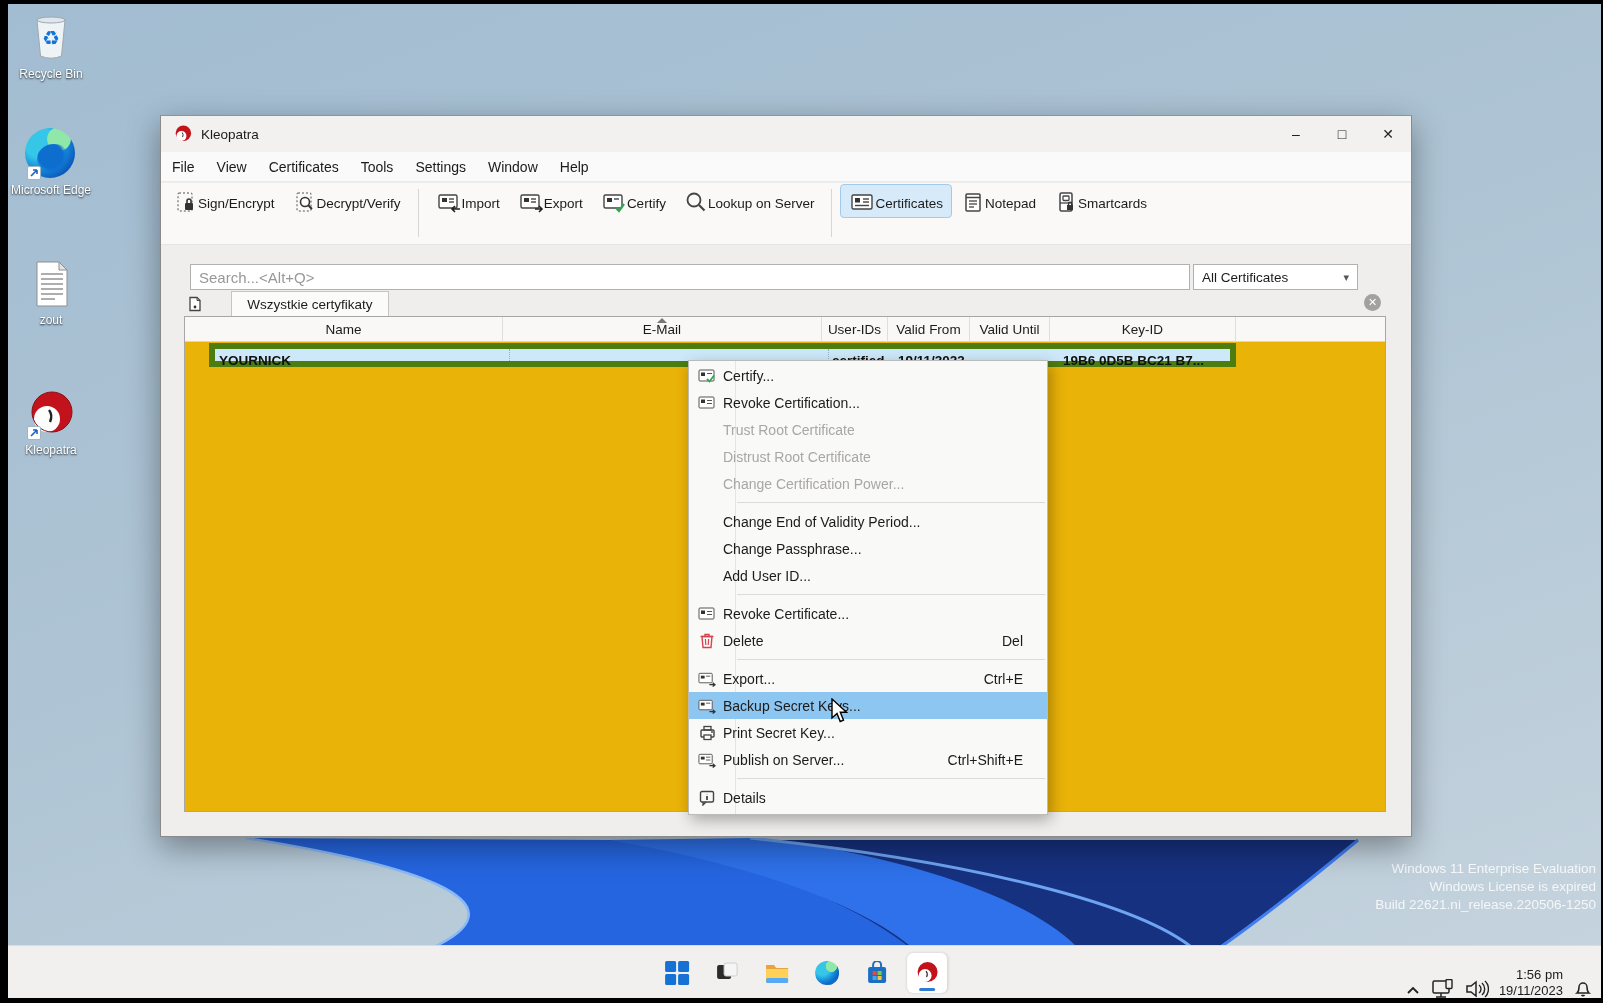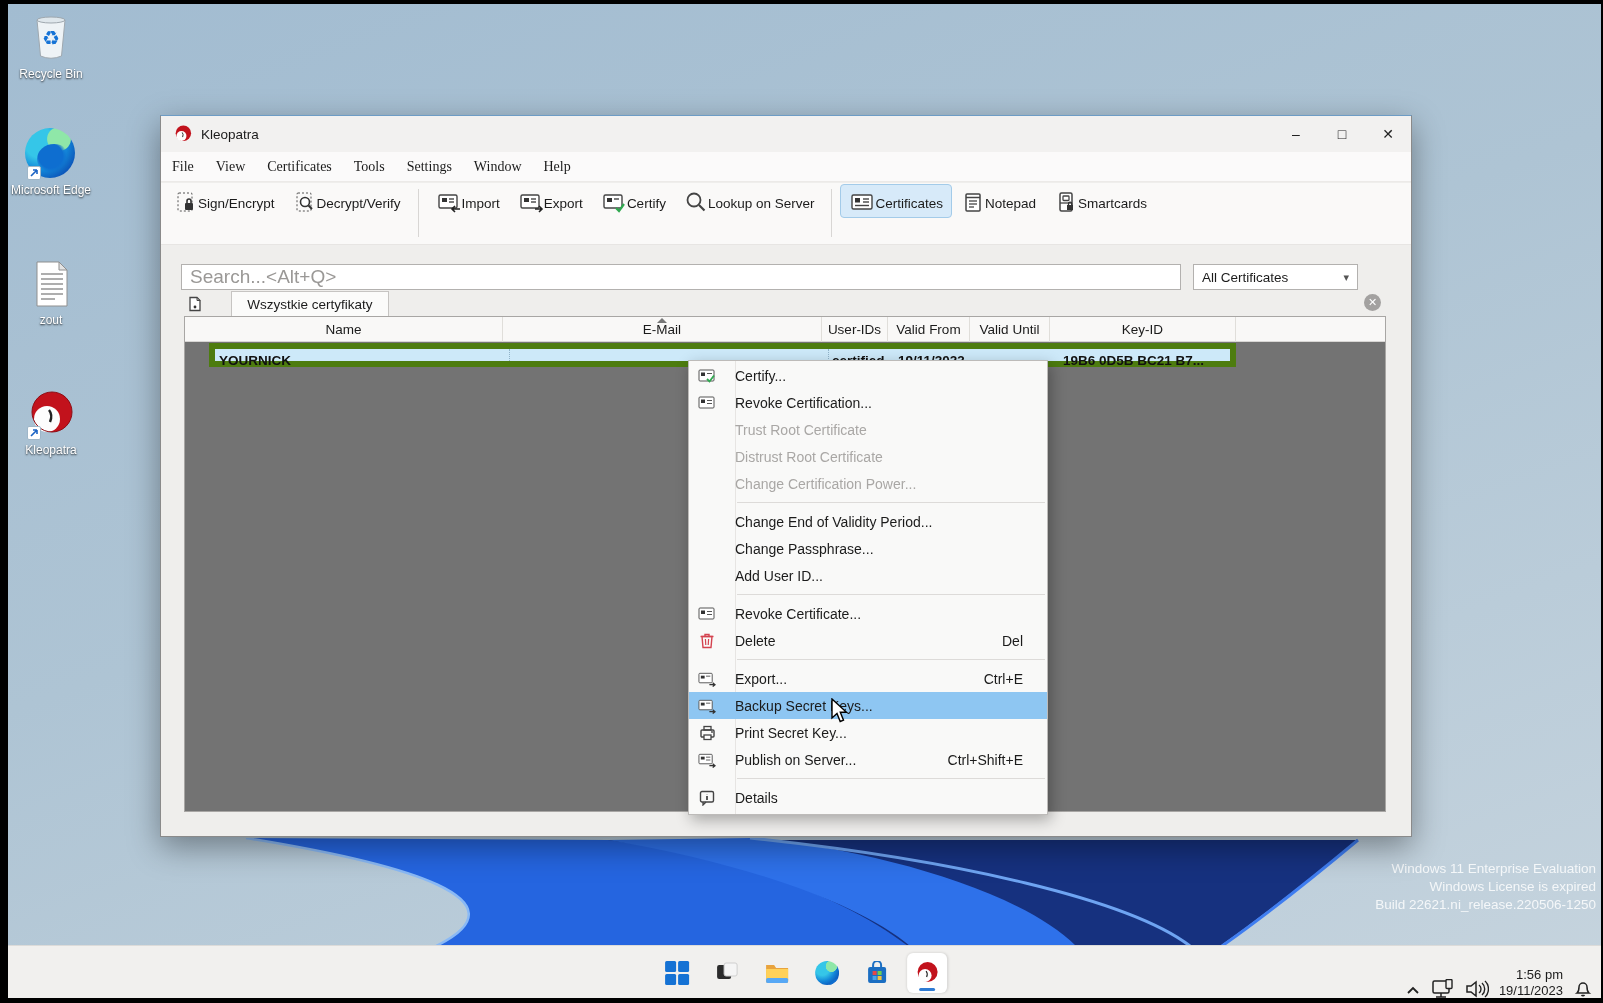--- a/index.html
+++ b/index.html
@@ -27,57 +27,57 @@
 
   
   #kwin { position:absolute; left:152px; top:111px; width:1252px; height:722px; background:#efeeec;
     border:1px solid #8a8a8a; border-top:1px solid #6d9cc5; box-shadow:0 10px 30px rgba(0,0,0,.38); }
   #titlebar { position:absolute; left:0; top:0; right:0; height:36px; background:#f2f1f0; display:flex; align-items:center; }
   #titlebar .appicon { width:20px; height:20px; margin:0 8px 0 12px; }
   #titlebar .ttl { font-size:13.5px; color:#1b1b1b; }
   .capbtns { position:absolute; right:0; top:0; height:36px; display:flex; }
   .capbtn { width:46px; height:36px; display:flex; align-items:center; justify-content:center; font-size:14px; color:#222; }
   #menubar { position:absolute; left:0; top:36px; right:0; height:30px; background:#fbfafa; display:flex; align-items:center; border-bottom:1px solid #eceae8; }
-  #menubar .mitem { padding:0 11px; font-size:14px; color:#1b1b1b; height:30px; display:flex; align-items:center;font-family:Liberation Serif, serif; }
+  #menubar .mitem { padding:0 11px; font-size:14px; color:#1b1b1b; height:30px; display:flex; align-items:center; }
   #toolbar { position:absolute; left:0; top:67px; right:0; height:62px; background:#faf9f8; display:flex; align-items:flex-start; padding-left:4px; border-bottom:1px solid #e7e5e3; }
   .tbtn { display:flex; flex-direction:row; align-items:center; justify-content:flex-start; padding:5px 9px 3px; border-radius:4px; margin-top:1px; }
   .tbtn .ticon { height:26px; display:flex; align-items:center; justify-content:center; }
   .tbtn .tlbl { font-size:13.5px; color:#1b1b1b; margin-top:2px; white-space:nowrap; }
   .tbtn.active { background:#d7eaf9; border:1px solid #a3cbe9; padding:4px 8px 2px; }
   .tsep { width:1px; height:48px; background:#d8d6d4; margin:6px 8px 0; }
 
   
   #searchrow { position:absolute; left:20px; top:148px; right:27px; height:26px; }
-  #searchinput { position:absolute; left:0; top:0; width:1000px; height:26px; border:1px solid #b3b1af; background:#fff; font-size:19px; padding:0 8px; color:#222; font-family:"Liberation Sans",sans-serif; }
+  #searchinput { position:absolute; left:9px; top:0; width:1000px; height:26px; border:1px solid #b3b1af; background:#fff; font-size:15px; padding:0 8px; color:#222; font-family:"Liberation Sans",sans-serif; }
   #searchinput::placeholder { color:#9a9896; }
   #filterbox { position:absolute; left:1012px; top:0; width:165px; height:26px; background:#fff; border:1px solid #b3b1af; display:flex; align-items:center; font-size:13.5px; color:#1b1b1b; padding:0 8px; }
   #filterbox .chev { margin-left:auto; color:#555; font-size:11px; }
 
   
   #tabrow { position:absolute; left:20px; top:175px; right:27px; height:25px; }
   #newtabbtn { position:absolute; left:3px; top:2px; width:22px; height:21px; display:flex; align-items:center; justify-content:center; }
   #tab { position:absolute; left:50px; top:0; width:158px; height:25px; background:#fbfbfa; border:1px solid #c6c4c2; border-bottom:none; display:flex; align-items:center; justify-content:center; font-size:13.5px; color:#1b1b1b; }
   #tabclose { position:absolute; right:3px; top:3px; width:17px; height:17px; border-radius:50%; background:#a3a1a0; color:#fff; font-size:11px; display:flex; align-items:center; justify-content:center; }
 
   
-  #ctable { position:absolute; left:23px; top:200px; width:1202px; height:496px; background:#737373; border:1px solid #a8a6a4; }
+  #ctable { position:absolute; left:23px; top:200px; width:1202px; height:496px; background:#eab308; border:1px solid #a8a6a4; }
   #thead { position:absolute; left:0; top:0; right:0; height:25px; border-bottom:1px solid #d8d6d4; background:#f9f8f7; }
   .th { position:absolute; top:0; height:25px; display:flex; align-items:center; justify-content:center; font-size:13.5px; color:#1b1b1b; border-right:1px solid #e0deda; }
   #sortind { position:absolute; left:472px; top:0px; width:10px; height:6px; }
   #sortind:before { content:""; position:absolute; left:0; top:1px; border-left:5px solid transparent; border-right:5px solid transparent; border-bottom:5px solid #777; }
   #selrow { position:absolute; left:24px; top:26px; width:1027px; height:24px; background:#cde9f9; border:6px solid #4d7c0f; }
   .cell { position:absolute; top:0; height:22px; display:flex; align-items:center; font-size:13.5px; font-weight:bold; color:#111; white-space:nowrap; }
   .cdot { position:absolute; top:0; bottom:0; width:0; border-left:1px dotted #8fb2c8; }
 
   
   #ctxmenu { position:absolute; left:680px; top:356px; width:360px; background:#f9f9f8; border:1px solid #bdbbb9; box-shadow:3px 5px 14px rgba(0,0,0,.3); padding:1px 0 3px; }
   #ctxmenu .gutterline { position:absolute; left:46px; top:0; bottom:0; width:1px; background:#e7e5e3; }
   .citem { position:relative; height:27px; display:flex; align-items:center; font-size:14px; color:#1b1b1b; }
   .citem .cic { position:absolute; left:9px; width:18px; height:18px; display:flex; align-items:center; justify-content:center; }
-  .citem .clb { margin-left:46px; }
+  .citem .clb { margin-left:34px; }
   .citem .csc { margin-left:auto; margin-right:24px; }
   .citem.disabled { color:#a9a7a5; }
   .citem.hl { background:#8ec6f2; }
   .csep { height:11px; position:relative; }
   .csep:before { content:""; position:absolute; left:48px; right:2px; top:5px; border-top:1px solid #dddbd9; }
 
   
   #cursor { position:absolute; left:822px; top:694px; width:22px; height:26px; z-index:99; }
 
   

